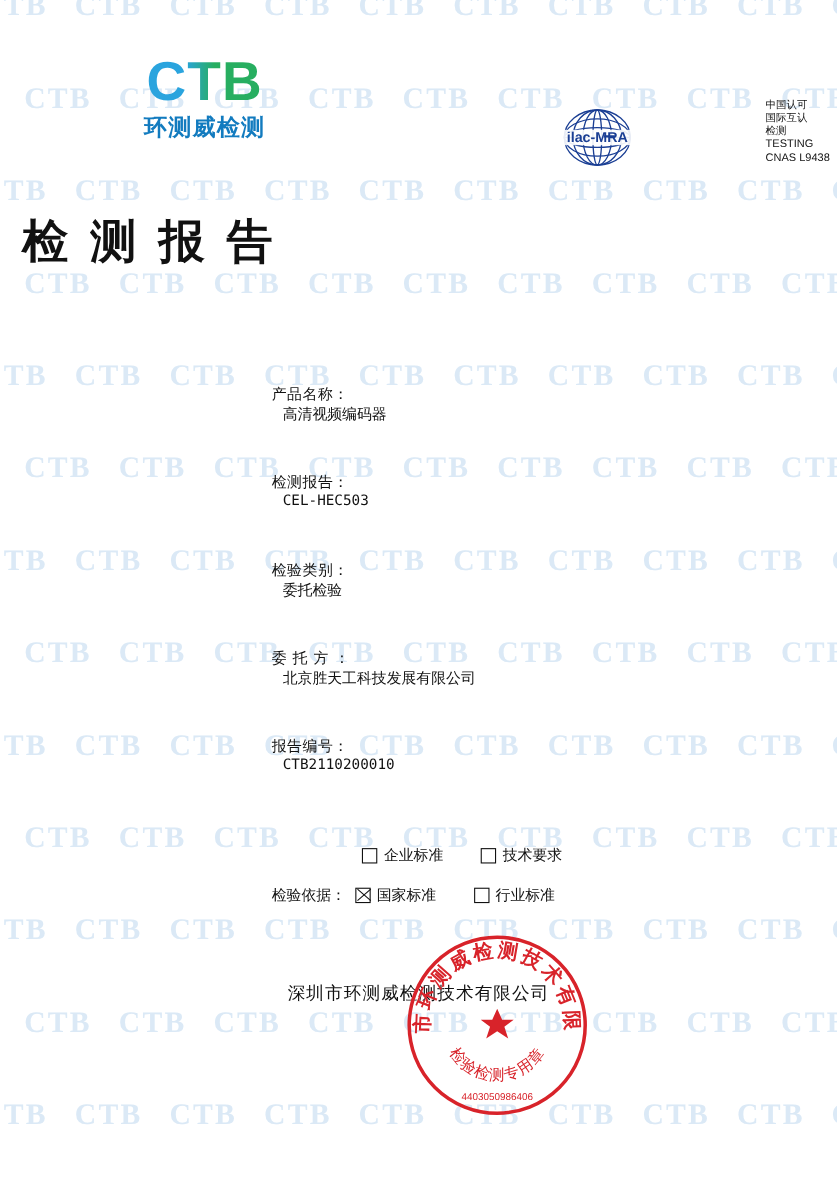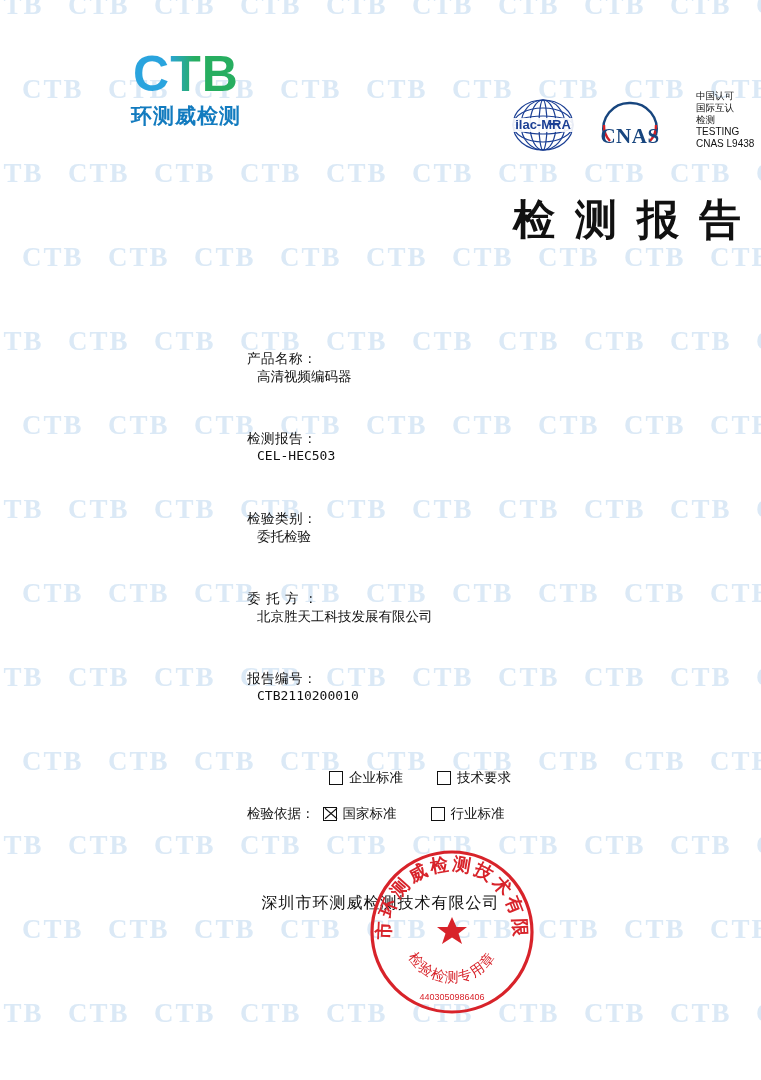--- a/index.html
+++ b/index.html
@@ -147,21 +147,21 @@
     font-family: "Liberation Sans", sans-serif;
     font-size: 10px;
   }
 
   
   .title-cn {
     position: absolute;
     top: 192px;
     left: 0;
     width: 761px;
-    text-align: right;
+    text-align: left;
     font-family: "DejaVu Serif", serif;
     font-weight: bold;
     font-size: 42px;
     letter-spacing: 20px;
     text-indent: 20px;
     color: #111;
   }
   .title-en {
     position: absolute;
     top: 272px;
@@ -430,33 +430,20 @@
           <ellipse cx="40" cy="27" rx="30" ry="17"></ellipse>
           <ellipse cx="40" cy="27" rx="30" ry="9"></ellipse>
           <line x1="10" y1="27" x2="70" y2="27"></line>
         </g>
         <rect x="6" y="20" width="68" height="14" fill="#ffffff" opacity="0.9"></rect>
         <text x="40" y="31" text-anchor="middle" font-family="Liberation Sans, sans-serif" font-size="13" font-weight="bold" fill="#1b3f94">ilac-MRA</text>
         <line x1="46" y1="26" x2="56" y2="26" stroke="#1b3f94" stroke-width="2"></line>
       </svg>
     </div>
 
-    <div class="cnas">
-      <svg width="80" height="56" viewBox="0 0 80 56" xmlns="http://www.w3.org/2000/svg">
-        <g fill="none" stroke="#17457e" stroke-width="2.4">
-          <path d="M14 40 A26 26 0 0 1 40 8"></path>
-          <path d="M40 8 A26 26 0 0 1 66 40"></path>
-        </g>
-        <g fill="none" stroke="#cf2026" stroke-width="2.4">
-          <path d="M20 46 A22 22 0 0 1 14 30"></path>
-          <path d="M60 46 A22 22 0 0 0 66 30"></path>
-        </g>
-      </svg>
-      <div class="cnas-text">CNAS</div>
-    </div>
 
     <div class="cnas-desc">
       <div>中国认可</div>
       <div>国际互认</div>
       <div>检测</div>
       <div class="lat">TESTING</div>
       <div class="lat">CNAS L9438</div>
     </div>
   </div>
 

